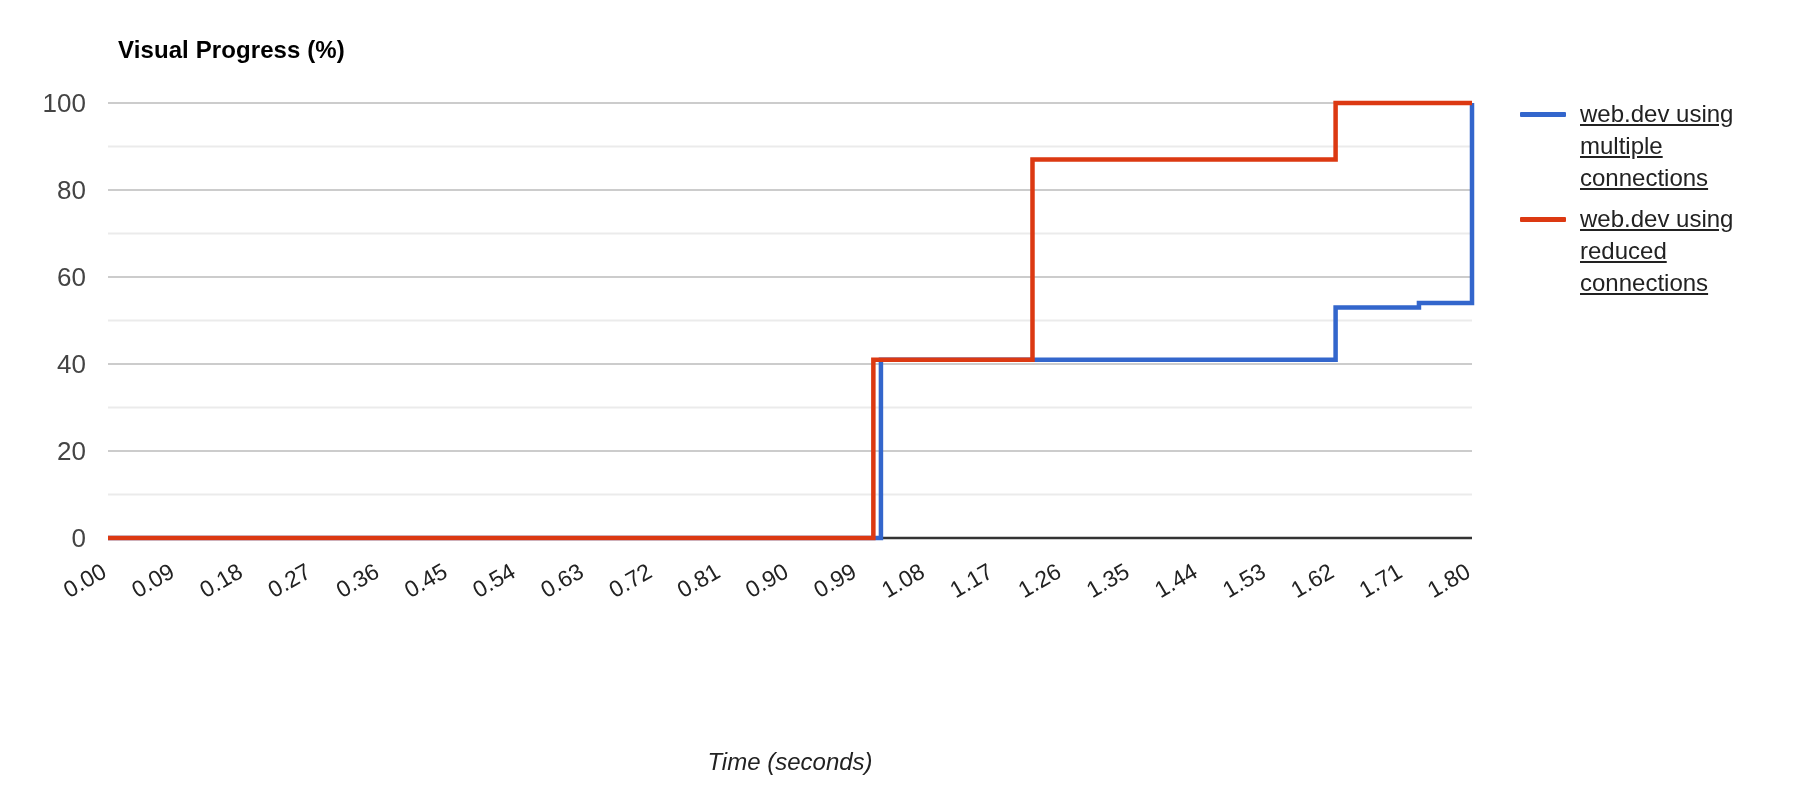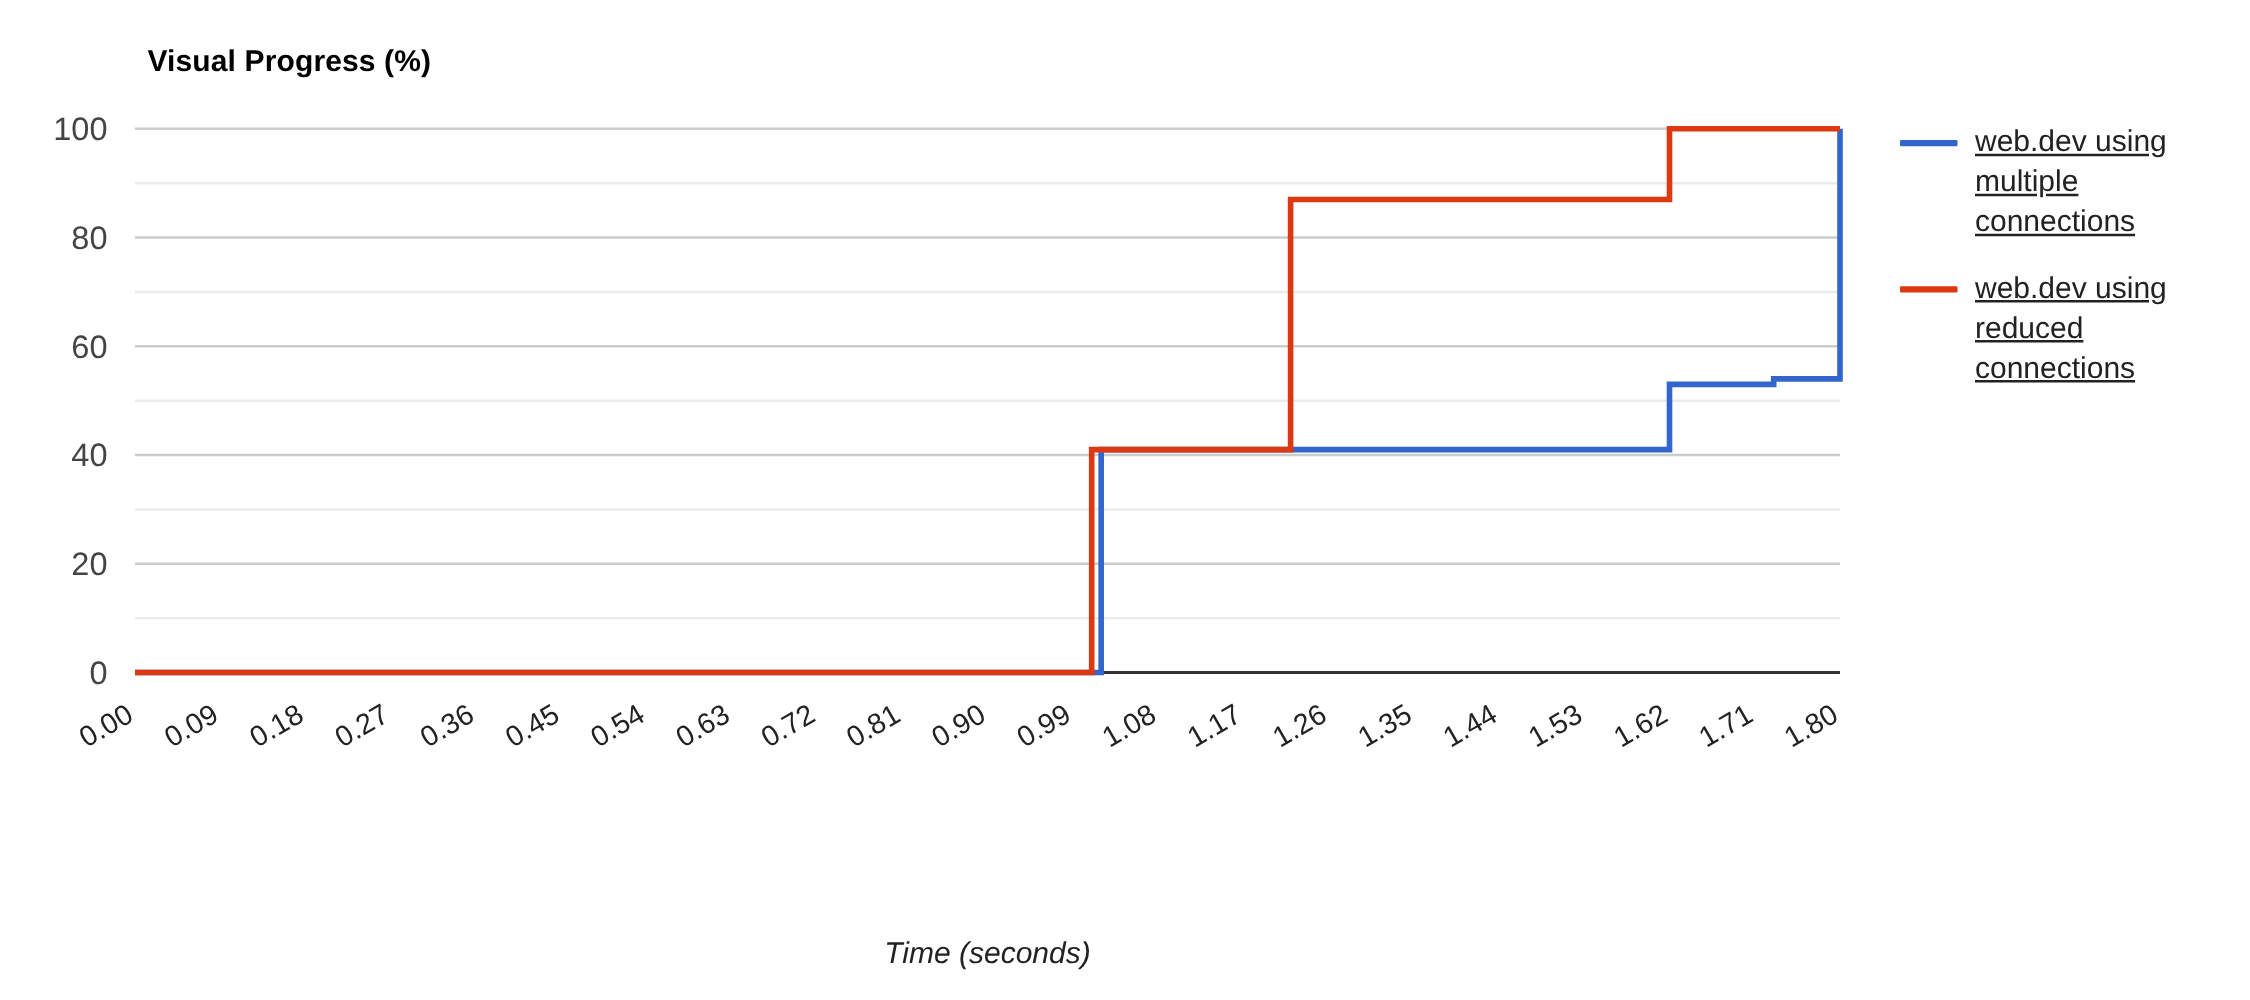--- a/index.html
+++ b/index.html
@@ -140,18 +140,18 @@
         <path d="M108,538 L858.1999999999999,538 L858.1999999999999,538 L873.3555555555556,538 L873.3555555555556,359.65 L1017.3333333333333,359.65 L1017.3333333333333,359.65 L1032.4888888888888,359.65 L1032.4888888888888,159.55 L1320.4444444444446,159.55 L1320.4444444444446,159.55 L1335.6000000000001,159.55 L1335.6000000000001,103 L1472,103 L1472,103" fill="none" stroke="#DC3912" stroke-width="4.5" stroke-linejoin="miter" stroke-linecap="butt"></path>
       </g>
     <text id="x-axis-title" class="axis-title" x="790" y="770" text-anchor="middle">Time (seconds)</text>
   </svg>
 
   <div class="legend-entry" id="legend-entry-0" style="left:1520px; top:98px;">
     <div class="legend-swatch" id="legend-swatch-0" style="background: rgb(51, 102, 204);"></div>
     <div class="legend-text legend-label" id="legend-text-0">web.dev using multiple connections</div>
   </div>
 
-  <div class="legend-entry" id="legend-entry-1" style="left:1520px; top:215px;">
+  <div class="legend-entry" id="legend-entry-1" style="left:1520px; top:203px;">
     <div class="legend-swatch" id="legend-swatch-1" style="background: rgb(220, 57, 18);"></div>
     <div class="legend-text legend-label" id="legend-text-1">web.dev using reduced connections</div>
   </div>
 
 </div>
 
 </body></html>

